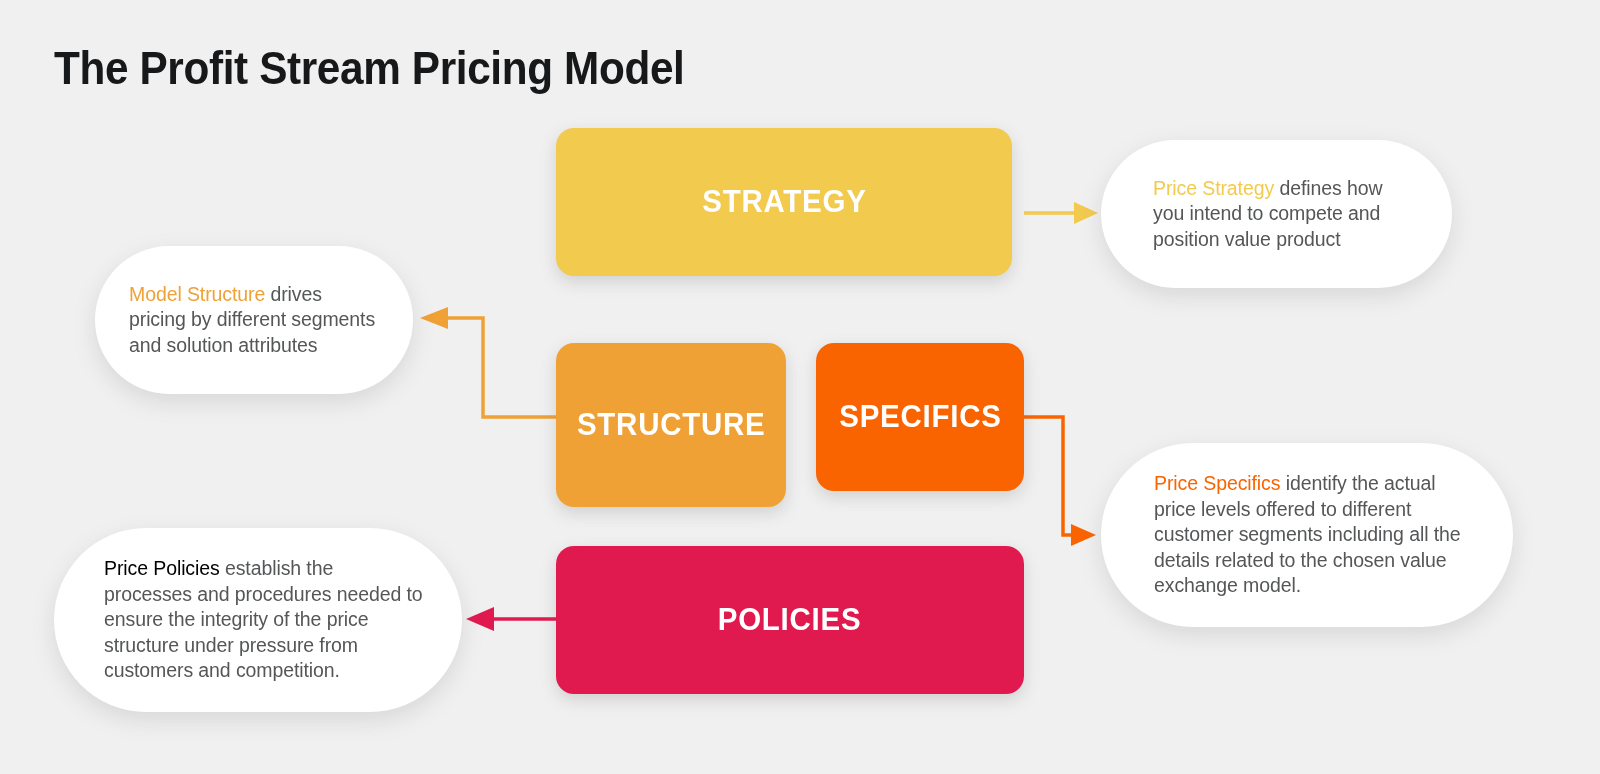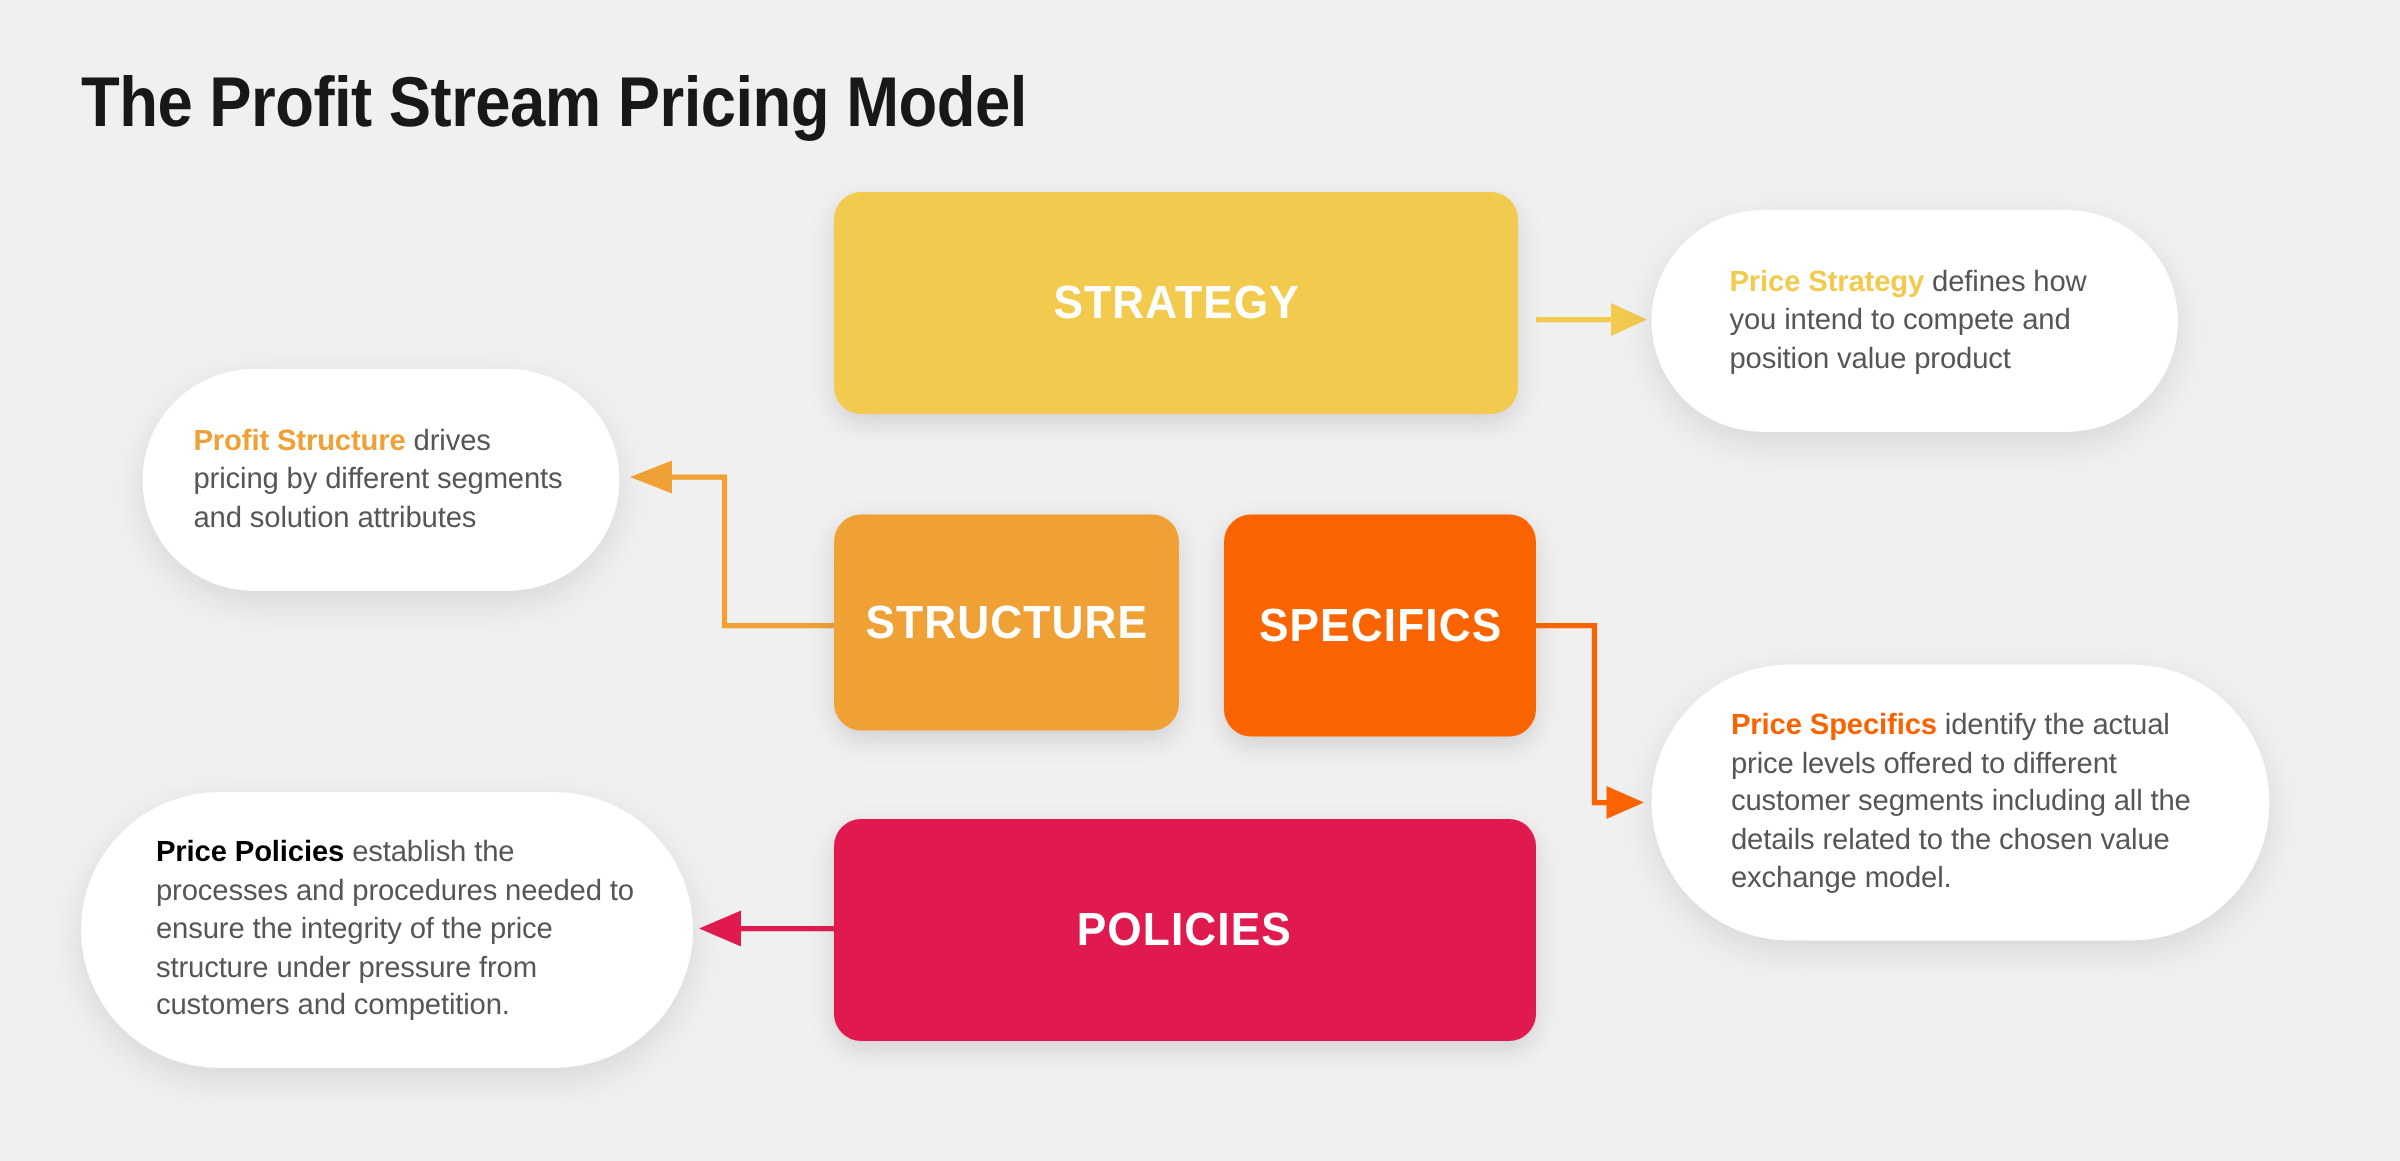--- a/index.html
+++ b/index.html
@@ -50,41 +50,41 @@
     font-family: "Liberation Sans Narrow", "Liberation Sans", sans-serif;
     font-weight: bold;
     font-size: 31px;
     letter-spacing: 0.8px;
     color: #ffffff;
     white-space: nowrap;
     transform: scaleX(0.95);
   }
 
   #box-strategy  { left: 556px; top: 128px; width: 456px; height: 148px; background: #f2ca4e; }
-  #box-structure { left: 556px; top: 343px; width: 230px; height: 144px; background: #f0a135; }
+  #box-structure { left: 556px; top: 343px; width: 230px; height: 164px; background: #f0a135; }
   #box-specifics { left: 816px; top: 343px; width: 208px; height: 148px; background: #fa6400; }
   #box-policies  { left: 556px; top: 546px; width: 468px; height: 148px; background: #e01a4f; }
 
   
   .bubble {
     position: absolute;
     background: #ffffff;
     box-shadow: 0 8px 22px rgba(120, 120, 120, 0.20);
     display: flex;
     align-items: center;
     box-sizing: border-box;
   }
   .bubble-text {
     font-size: 19.5px;
     line-height: 25.5px;
     color: #545658;
     letter-spacing: -0.1px;
   }
   .bubble-text .lead {
-    font-weight: bold;
+    font-weight: normal;
   }
 
   #bubble-strategy {
     left: 1101px; top: 140px; width: 351px; height: 148px;
     border-radius: 74px;
     padding: 0 40px 0 52px;
   }
   #bubble-strategy .lead { color: #f2ca4e; }
 
   #bubble-structure {
@@ -165,21 +165,21 @@
   </div>
 
   <div class="bubble" id="bubble-strategy">
     <div class="bubble-text">
       <span class="lead">Price Strategy</span><span> defines how you intend to compete and position value product</span>
     </div>
   </div>
 
   <div class="bubble" id="bubble-structure">
     <div class="bubble-text">
-      <span class="lead">Profit Structure</span><span> drives pricing by different segments and solution attributes</span>
+      <span class="lead">Model Structure</span><span> drives pricing by different segments and solution attributes</span>
     </div>
   </div>
 
   <div class="bubble" id="bubble-specifics">
     <div class="bubble-text">
       <span class="lead">Price Specifics</span><span> identify the actual price levels offered to different customer segments including all the details related to the chosen value exchange model.</span>
     </div>
   </div>
 
   <div class="bubble" id="bubble-policies">

